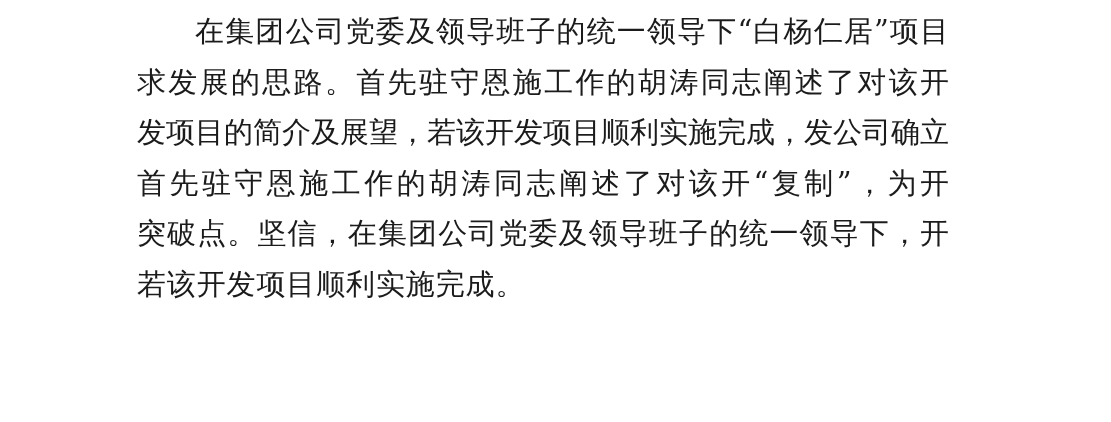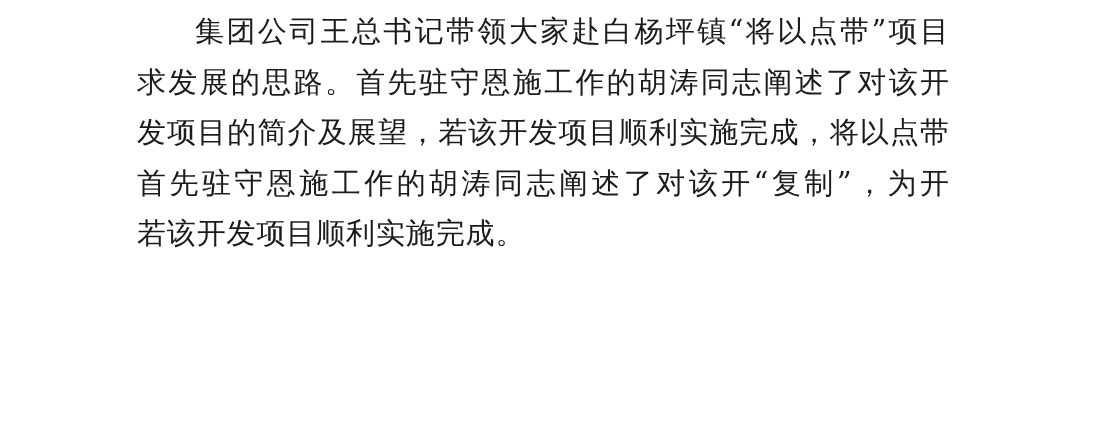--- a/index.html
+++ b/index.html
@@ -42,19 +42,20 @@
       text-align-last: left;
       -moz-text-align-last: left;
       letter-spacing: 0.03em;
     }
   </style>
 </head>
 <body>
 
 <div class="page">
   <div class="paragraph">
-    <div class="text-line first-line">集团公司王总书记带领大家赴白杨坪镇“将以点带”项目</div>
+    <div class="text-line first-line">在集团公司党委及领导班子的统一领导下“白杨仁居”项目</div>
     <div class="text-line">求发展的思路。首先驻守恩施工作的胡涛同志阐述了对该开</div>
-    <div class="text-line">发项目的简介及展望，若该开发项目顺利实施完成，将以点带</div>
+    <div class="text-line">发项目的简介及展望，若该开发项目顺利实施完成，发公司确立</div>
     <div class="text-line">首先驻守恩施工作的胡涛同志阐述了对该开“复制”，为开</div>
+    <div class="text-line">突破点。坚信，在集团公司党委及领导班子的统一领导下，开</div>
     <div class="text-line last-line">若该开发项目顺利实施完成。</div>
   </div>
 </div>
 
 </body></html>

